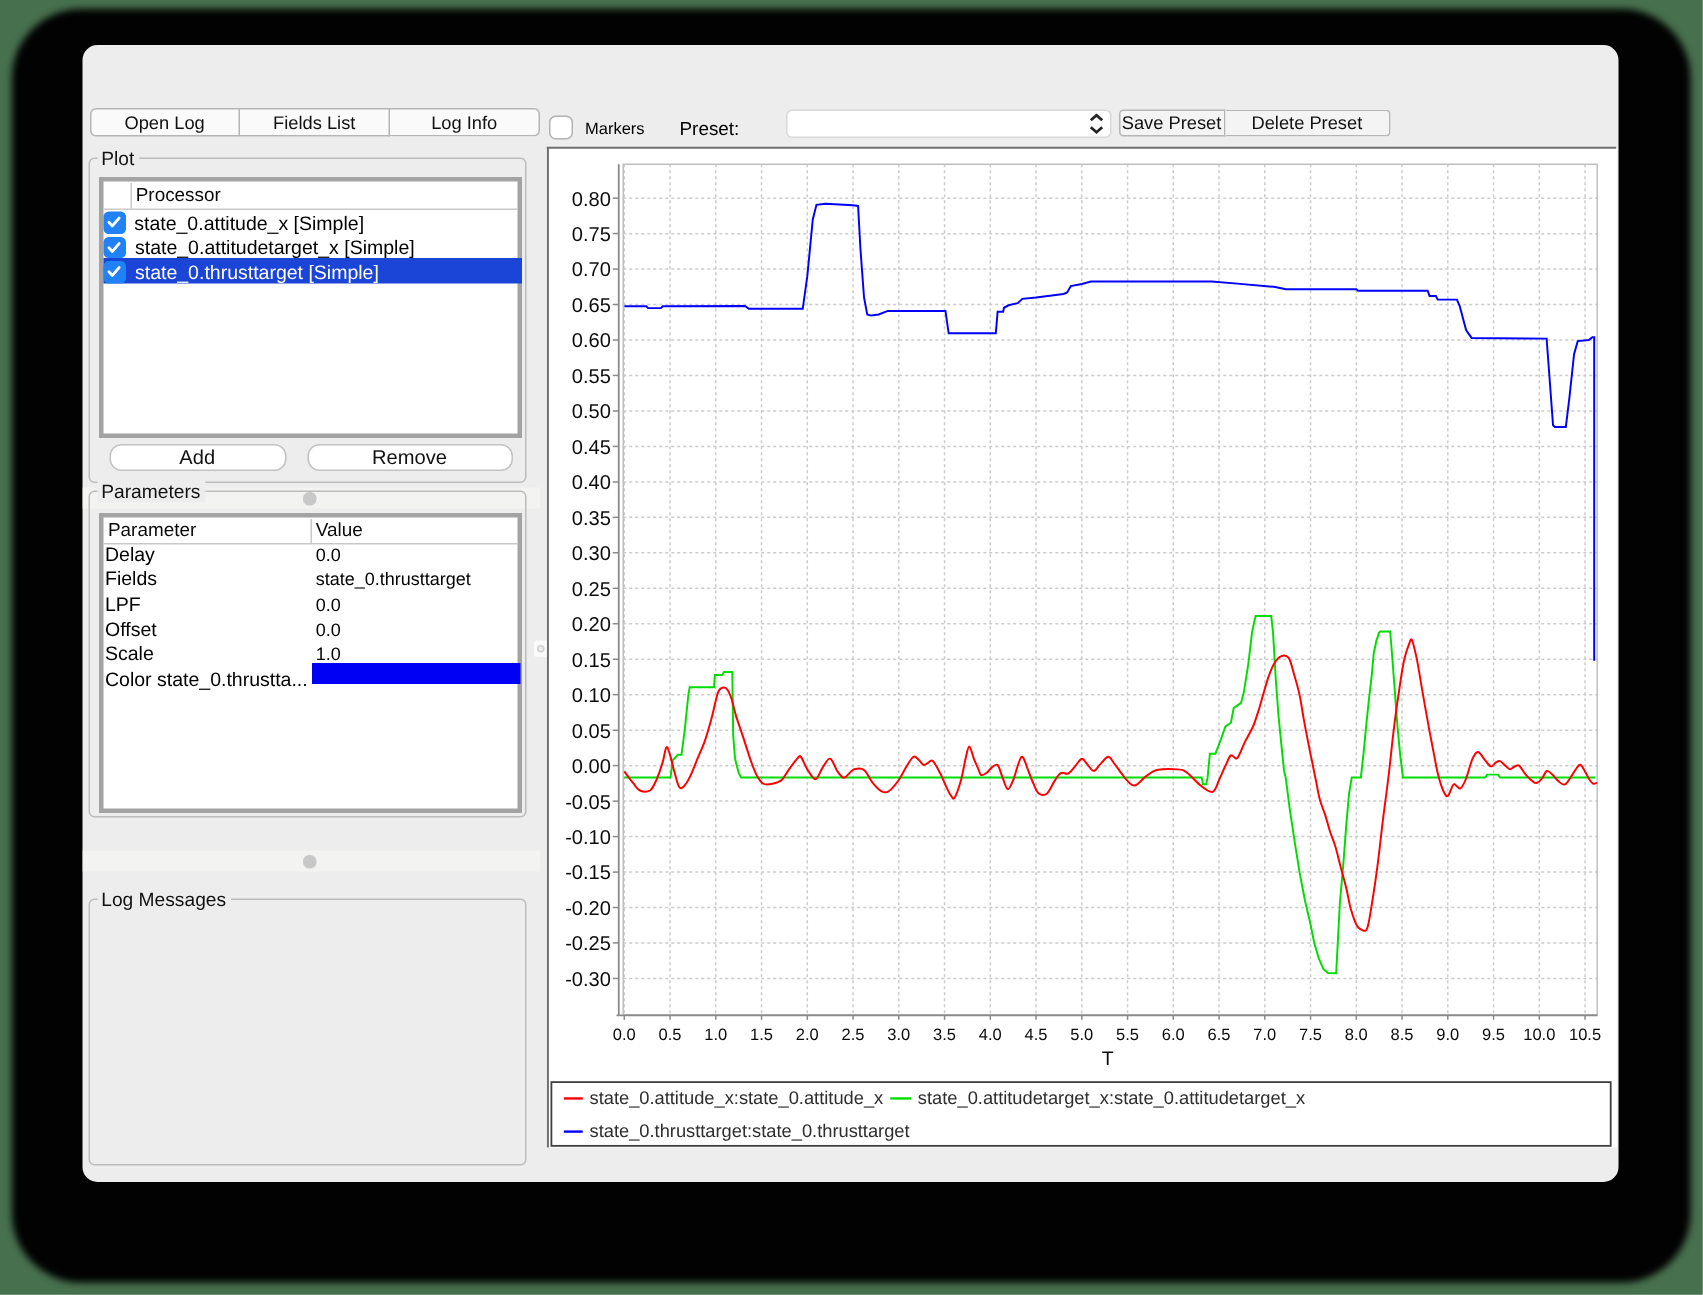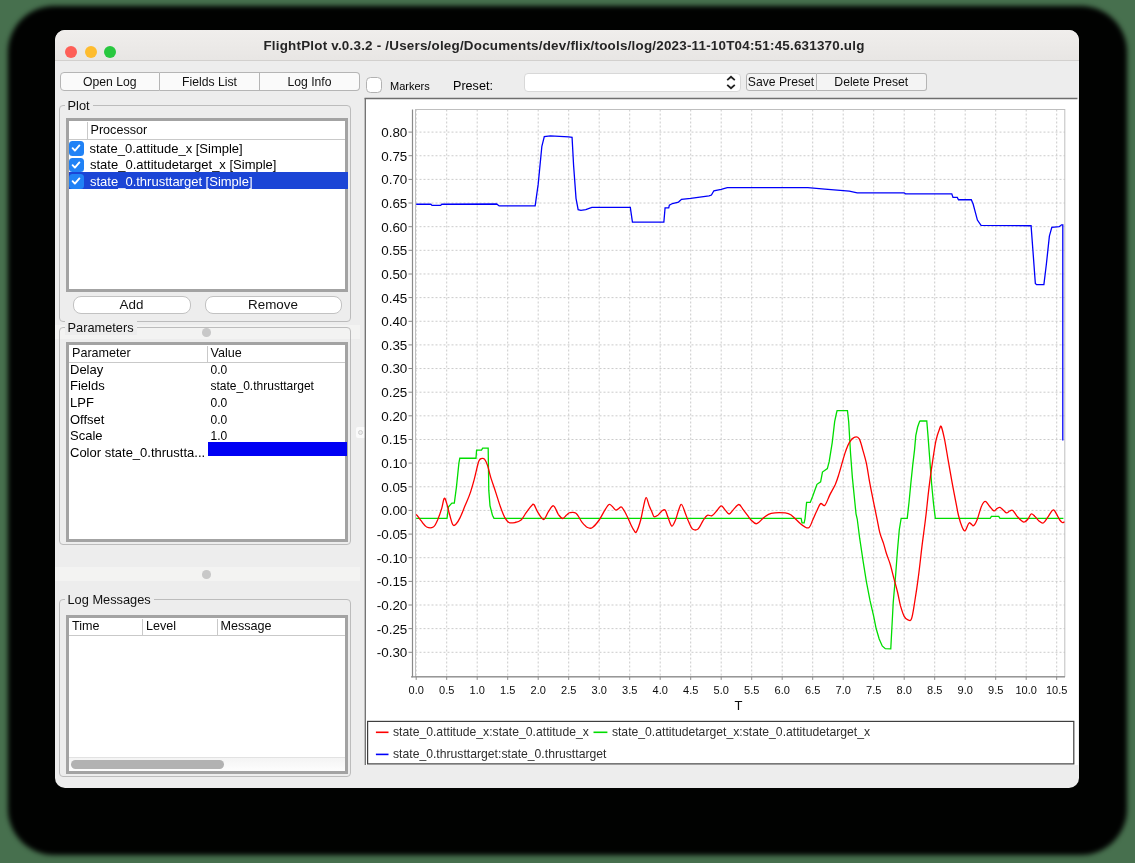--- a/index.html
+++ b/index.html
@@ -25,26 +25,20 @@
 .ck { position:absolute; width:14.5px; height:14.5px; border-radius:3.5px;
   background:#2082f6; }
 .ck svg { position:absolute; left:1px; top:1px; }
 .t12 { font-size:13px; line-height:16.6px; color:#000; position:absolute; white-space:pre; }
 .val { font-size:12px !important; }
 .hdr { font-size:12.6px; line-height:17px; color:#0a0a0a; position:absolute; white-space:pre; }
 </style></head>
 <body>
 <div id="shadow"></div>
 <div id="win">
-  <div id="titlebar">
-    <div class="tl" style="left:10px;background:#fe5f57;"></div>
-    <div class="tl" style="left:29.5px;background:#febc2e;"></div>
-    <div class="tl" style="left:49px;background:#28c83f;"></div>
-    <div id="title">FlightPlot v.0.3.2 - /Users/oleg/Documents/dev/flix/tools/log/2023-11-10T04:51:45.631370.ulg</div>
-  </div>
 
   <div class="btn" style="left:4.5px;top:42px;width:100.5px;height:19px;line-height:18px;border-radius:4px 0 0 4px;">Open Log</div>
   <div class="btn" style="left:105px;top:42px;width:100px;height:19px;line-height:18px;border-left:none;">Fields List</div>
   <div class="btn" style="left:205px;top:42px;width:100px;height:19px;line-height:18px;border-left:none;border-radius:0 4px 4px 0;">Log Info</div>
   <div class="abs" style="left:311px;top:46.5px;width:16px;height:16px;border:1.5px solid #b2b2b2;border-radius:4.5px;background:#fff;"></div>
   <div class="t12" style="left:335px;top:48px;font-size:11px;">Markers</div>
   <div class="t12" style="left:398px;top:48px;font-size:12.6px;">Preset:</div>
   <div class="abs" style="left:469px;top:42.5px;width:217px;height:19px;background:#fff;border:1px solid #d8d8d8;border-radius:4px;"></div>
   <svg class="abs" style="left:669px;top:45px;" width="14" height="15" viewBox="0 0 14 15">
     <path d="M3.2,5.2 L7,1.8 L10.8,5.2" fill="none" stroke="#222" stroke-width="1.8"></path>
@@ -106,30 +100,20 @@
         <div class="t12" style="left:1.5px;top:83.6px;">Scale</div>
         <div class="t12 val" style="left:142px;top:83.6px;">1.0</div>
         <div class="t12" style="left:1.5px;top:100.2px;">Color state_0.thrustta...</div>
       <div class="abs" style="left:139px;top:97px;width:139.5px;height:14px;background:#0000f4;"></div>
     </div>
   </div>
   <div class="abs" style="left:147px;top:540px;width:8.5px;height:8.5px;border-radius:50%;background:#c8c8c8;"></div>
 
   <div class="grp" style="top:552.5px;height:178.5px;margin-top:16px;">
     <div class="grplbl">Log Messages</div>
-    <div class="tbl" style="width:282px;height:159.5px;top:15px;">
-      <div class="hdr" style="left:3.5px;top:0.5px;">Time</div>
-      <div class="hdr" style="left:77.5px;top:0.5px;">Level</div>
-      <div class="hdr" style="left:152px;top:0.5px;">Message</div>
-      <div class="abs" style="left:73.5px;top:1px;height:16px;border-left:1px solid #c9c9c9;"></div>
-      <div class="abs" style="left:148.5px;top:1px;height:16px;border-left:1px solid #c9c9c9;"></div>
-      <div class="hdrline" style="top:17px;"></div>
-      <div class="abs" style="left:0;bottom:0;width:100%;height:14px;background:linear-gradient(#f4f4f4,#fdfdfd);border-top:1px solid #e2e2e2;"></div>
-      <div class="abs" style="left:2px;bottom:2.5px;width:153px;height:9px;border-radius:4.5px;background:#b2b2b2;"></div>
-    </div>
   </div>
 
   <div class="abs" style="left:300.5px;top:396.5px;width:10px;height:11px;border-radius:2px;background:#fafafa;"></div>
   <div class="abs" style="left:302.5px;top:399.5px;width:5.5px;height:5.5px;border:1px solid #cfcfcf;background:#ececec;border-radius:50%;"></div>
 </div>
 <svg width="1135" height="863" viewBox="0 0 1135 863" style="position:absolute;left:0;top:0;" font-family="Liberation Sans, sans-serif">
 <rect x="365" y="98" width="713" height="667" fill="#ffffff"></rect>
 <line x1="364.5" y1="98.5" x2="1077.5" y2="98.5" stroke="#6e6e6e" stroke-width="1.4"></line>
 <line x1="365.3" y1="98.5" x2="365.3" y2="765" stroke="#6e6e6e" stroke-width="1.3"></line>
 <g stroke="#cbcbcb" stroke-width="1" stroke-dasharray="2,2">

